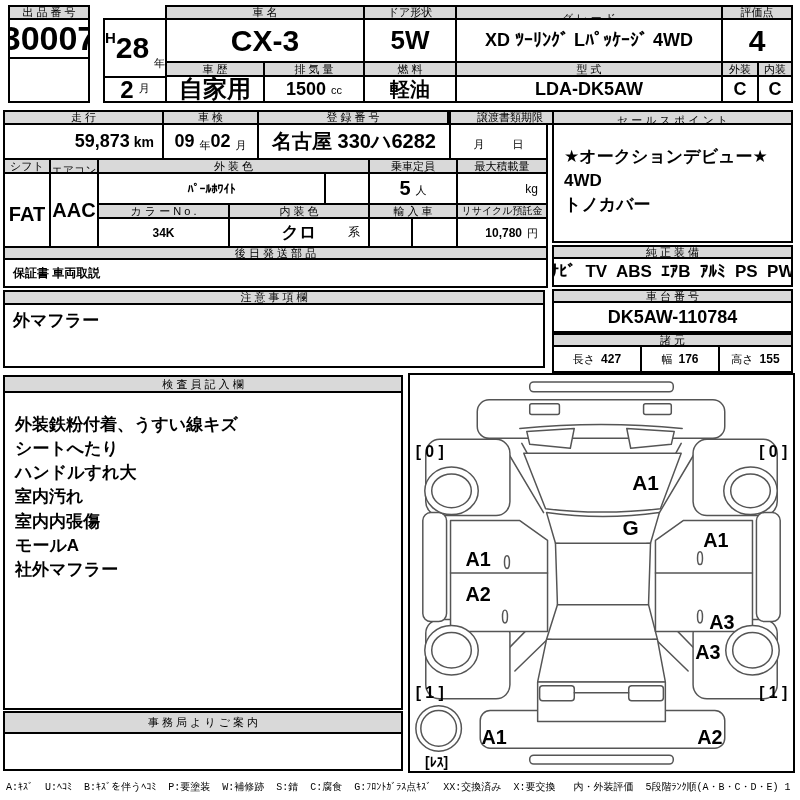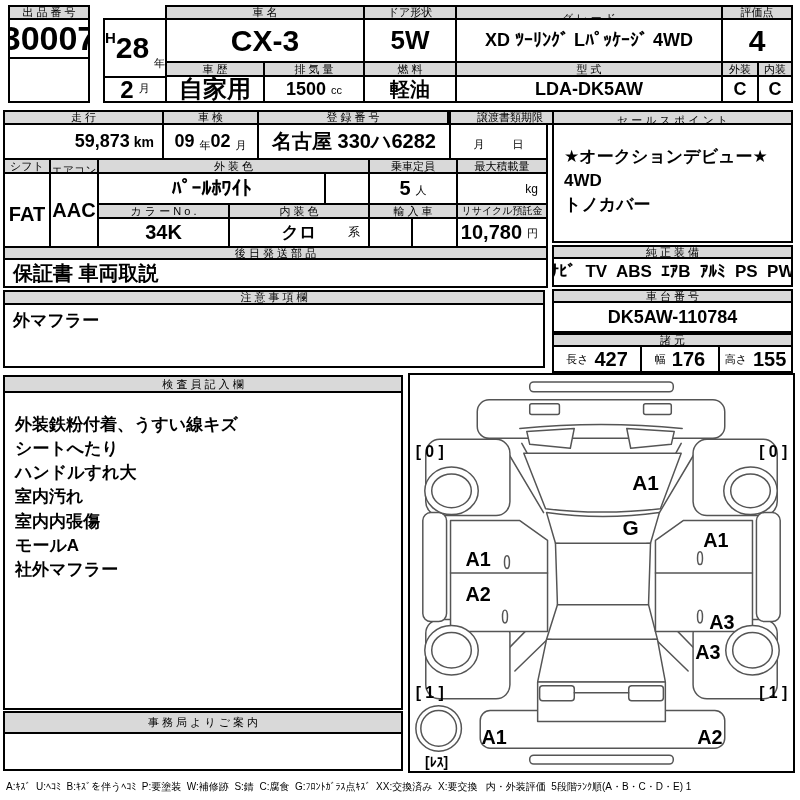--- a/index.html
+++ b/index.html
@@ -4,30 +4,30 @@
 <style>
   html,body{margin:0;padding:0;background:#fff;}
   .page{position:relative;width:800px;height:800px;background:#fff;overflow:hidden;
         font-family:"Liberation Sans","DejaVu Sans",sans-serif;color:#000;}
   .c{position:absolute;box-sizing:border-box;border:2px solid #000;background:#fff;
      display:flex;align-items:center;justify-content:center;overflow:hidden;white-space:pre;}
   .h{background:#d9d9d9;font-size:11px;font-weight:normal;}
   .h10{font-size:10px;}
   .v{font-weight:bold;}
   .f34{font-size:34px;} .f30{font-size:30px;} .f26{font-size:26px;} .f24{font-size:24px;}
-  .f22{font-size:18px;} .f20{font-size:20px;} .f18{font-size:20px;} .f17{font-size:17px;}
+  .f22{font-size:18px;} .f20{font-size:20px;} .f18{font-size:12px;} .f17{font-size:17px;}
   .f14{font-size:14px;}
   .u{font-size:11px;font-weight:normal;margin-left:5px;align-self:flex-end;margin-bottom:5px;}
   .right{justify-content:flex-end;padding-right:8px;}
   .left{justify-content:flex-start;padding-left:8px;}
   .top{align-items:flex-start;padding-top:4px;}
   .col{flex-direction:column;align-items:flex-start;justify-content:flex-start;padding:20px 10px;}
   .era{font-size:15px;font-weight:bold;align-self:flex-start;margin-top:9px;}
   .lines div{line-height:1.42;}
-  .legend{position:absolute;left:6px;top:780px;width:790px;font-size:10px;white-space:pre;}
+  .legend{position:absolute;left:6px;top:780px;width:790px;font-size:10px;white-space:pre;font-family:Liberation Mono, monospace;}
   .sysname{font-size:11px;font-weight:normal;margin-right:6px;}
   .kei{position:absolute;right:8px;font-size:12px;font-weight:normal;}
   svg text{font-family:"Liberation Sans","DejaVu Sans",sans-serif;font-weight:bold;fill:#000;}
 </style>
 </head>
 <body>
 
 <div class="page">
 
   <div class="c h" style="left:8px;top:5px;width:82px;height:15px">出 品 番 号</div>

